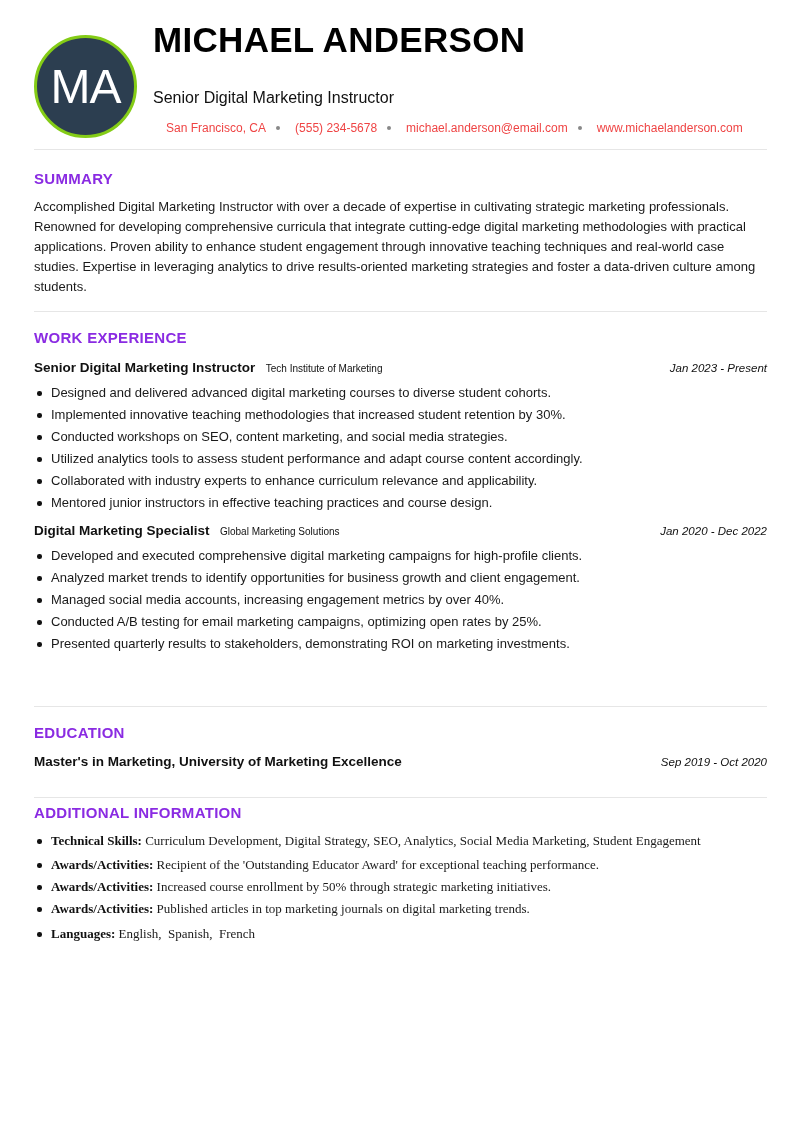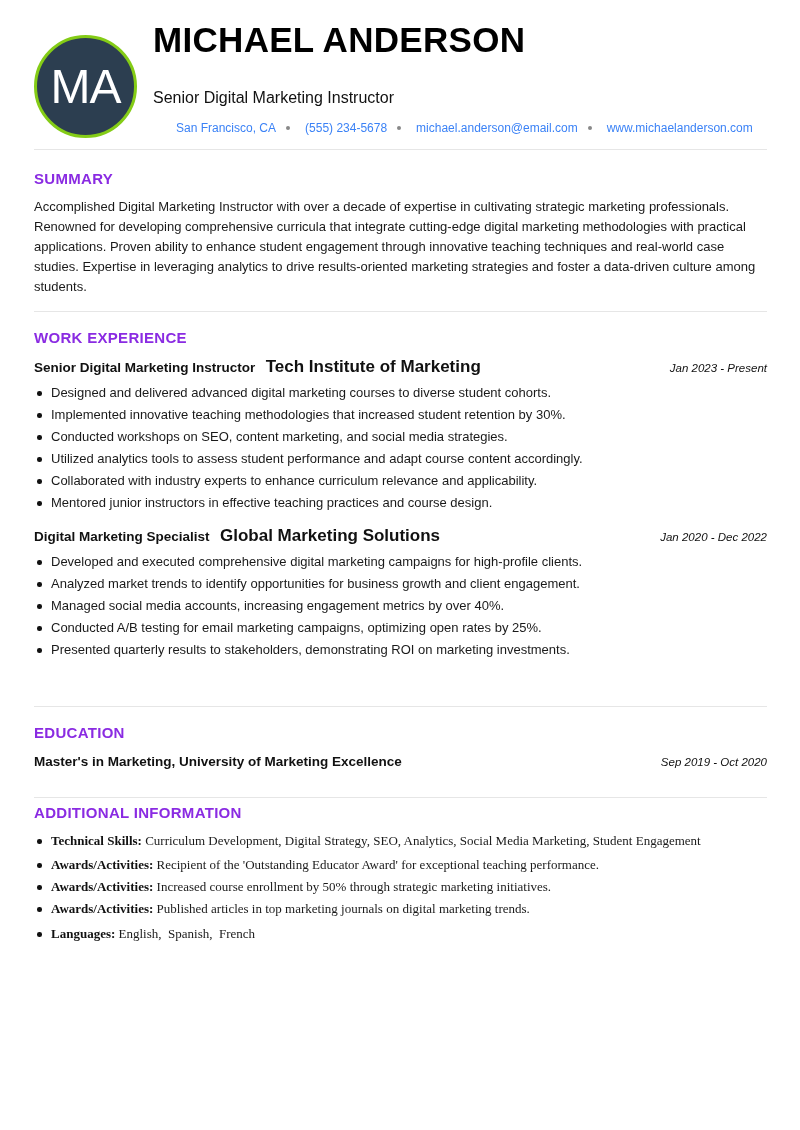--- a/index.html
+++ b/index.html
@@ -27,22 +27,22 @@
     .name {
       position: absolute; left: 119px; top: 20px;
       font-size: 35px; font-weight: 700; color: #000000; letter-spacing: 0.3px;
       line-height: 40px;
     }
     .title {
       position: absolute; left: 119px; top: 88px;
       font-size: 16px; color: #111; line-height: 20px;
     }
     .contact {
-      position: absolute; left: 142px; top: 120px;
-      font-size: 12px; color: #3b82f6; line-height: 16px;
+      position: absolute; left: 132px; top: 120px;
+      font-size: 12px; color: #ef4444; line-height: 16px;
       display: flex; align-items: center; white-space: nowrap;
     }
     .contact .sep {
       display: inline-block; width: 4px; height: 4px; border-radius: 50%;
       background: #888; margin: 0 15px 0 10px;
     }
 
     
     .section { position: absolute; left: 0; width: 733px; }
     .sec-title {
@@ -52,21 +52,21 @@
     .divider { position: absolute; left: 0; width: 733px; height: 1px; background: #e6e6e6; }
     .summary-text {
       font-size: 13px; line-height: 20px; color: #1a1a1a; margin-top: 9px;
     }
 
     .job-head {
       display: flex; justify-content: space-between; align-items: baseline;
       height: 20px; line-height: 20px;
     }
     .job-role { font-size: 13.5px; font-weight: 700; color: #111; }
-    .job-company { font-size: 17px; font-weight: 700; color: #111; margin-left: 6px; text-align: right; }
+    .job-company { font-size: 10px; font-weight: 400; color: #111; margin-left: 6px; text-align: right; }
     .job-date { font-size: 11.5px; font-style: italic; color: #111; }
 
     ul.bullets { list-style: none; margin-top: 5px; }
     ul.bullets li {
       position: relative; padding-left: 17px;
       font-size: 13px; line-height: 22px; color: #1a1a1a; white-space: nowrap;
     }
     ul.bullets li::before {
       content: ""; position: absolute; left: 3px; top: 9px;
       width: 4.5px; height: 4.5px; border-radius: 50%; background: #111;
@@ -117,21 +117,21 @@
       <ul class="bullets">
         <li>Designed and delivered advanced digital marketing courses to diverse student cohorts.</li>
         <li>Implemented innovative teaching methodologies that increased student retention by 30%.</li>
         <li>Conducted workshops on SEO, content marketing, and social media strategies.</li>
         <li>Utilized analytics tools to assess student performance and adapt course content accordingly.</li>
         <li>Collaborated with industry experts to enhance curriculum relevance and applicability.</li>
         <li>Mentored junior instructors in effective teaching practices and course design.</li>
       </ul>
     </div>
 
-    <div style="margin-top:12px;">
+    <div style="margin-top:6px;">
       <div class="job-head">
         <div>
           <span class="job-role">Digital Marketing Specialist</span>
           <span class="job-company">Global Marketing Solutions</span>
         </div>
         <span class="job-date">Jan 2020 - Dec 2022</span>
       </div>
       <ul class="bullets">
         <li>Developed and executed comprehensive digital marketing campaigns for high-profile clients.</li>
         <li>Analyzed market trends to identify opportunities for business growth and client engagement.</li>

